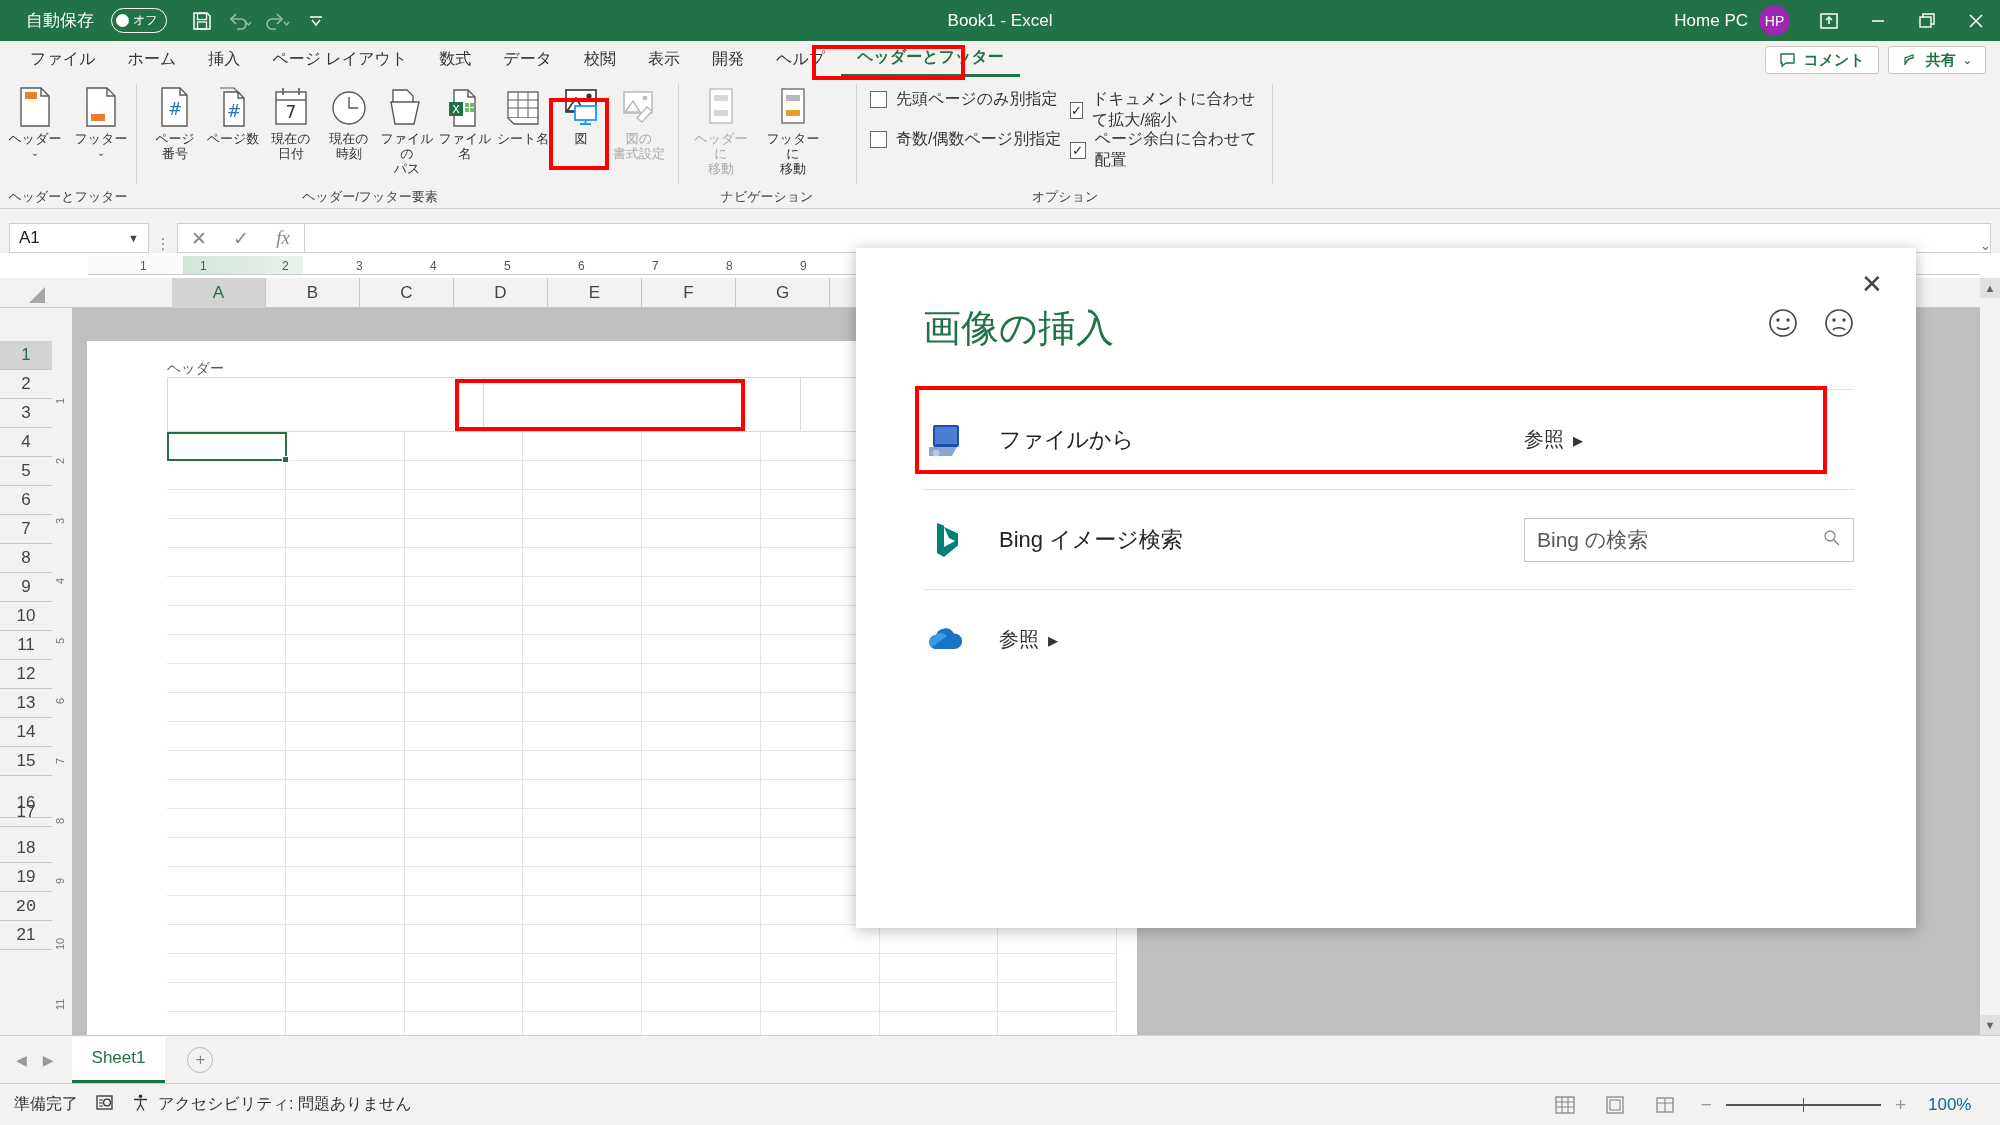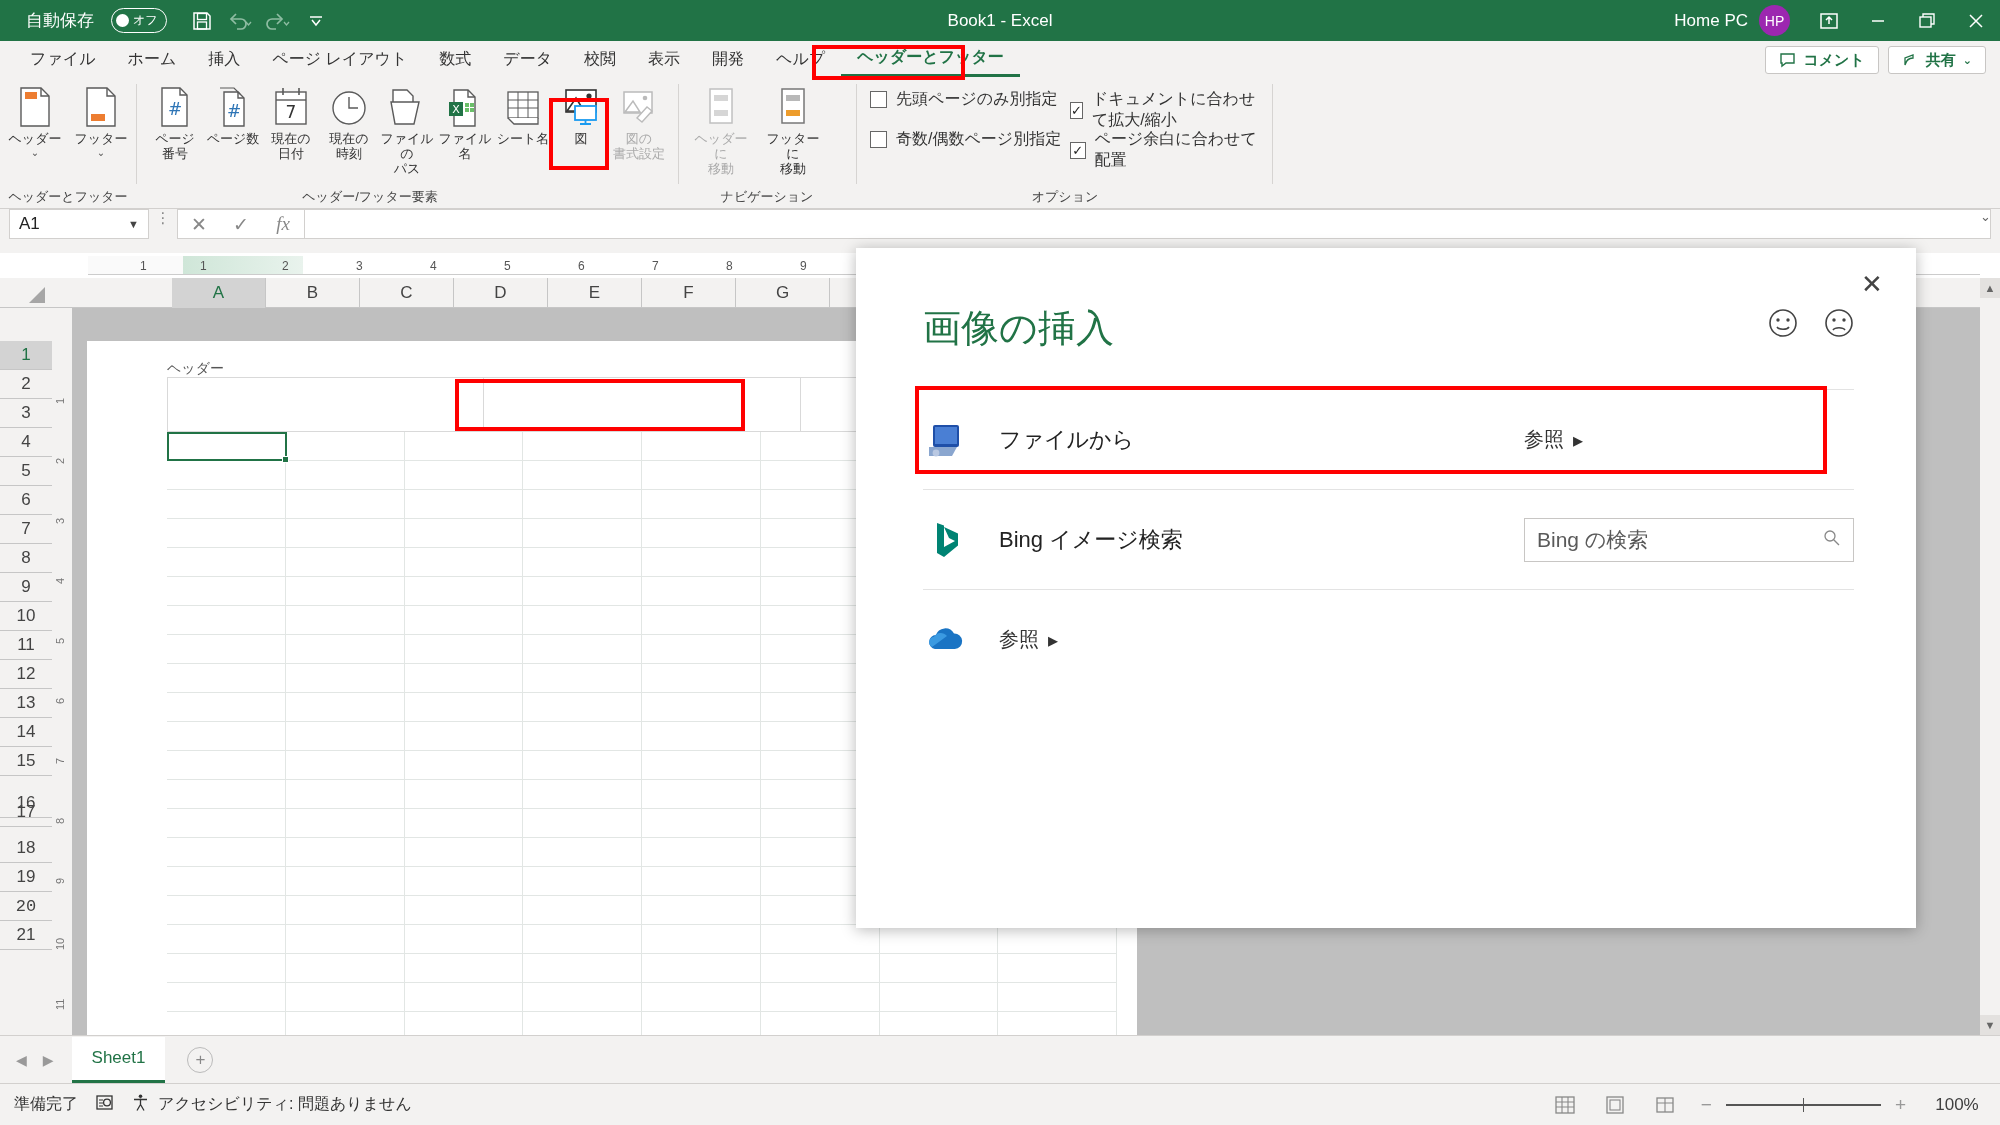--- a/index.html
+++ b/index.html
@@ -104,21 +104,21 @@
   }
   .cbox {
     width:17px; height:17px; border:1px solid #666; background:#fff;
     display:flex; align-items:center; justify-content:center; font-size:13px; color:#222;
   }
   .redbox { position:absolute; border:4px solid #ff0000; pointer-events:none; z-index:40; }
 
   
   .fbar {
     position:absolute; left:0; top:209px; width:2000px; height:44px;
-    background:#f3f2f1; display:flex; align-items:flex-start;
+    background:#f3f2f1; display:flex; align-items:flex-end;
   }
   .namebox {
     margin-left:9px; width:140px; height:30px; background:#fff; border:1px solid #d2d0ce;
     display:flex; align-items:center; padding:0 9px; justify-content:space-between;
     font-size:17px; color:#222;
   }
   .vdots { width:28px; text-align:center; color:#888; font-size:15px; letter-spacing:0; }
   .fb-icons { display:flex; align-items:center; gap:0; background:#fff; height:30px;
     border:1px solid #d2d0ce; border-right:none;}
   .fb-icon { width:42px; height:30px; display:flex; align-items:center; justify-content:center;
@@ -224,21 +224,21 @@
     position:absolute; left:0; bottom:0; width:2000px; height:42px;
     background:#f3f2f1; border-top:1px solid #d2d0ce; display:flex; align-items:center;
     font-size:16px; color:#333;
   }
   .sb-left { display:flex; align-items:center; gap:16px; margin-left:14px; }
   .sb-right { position:absolute; right:14px; display:flex; align-items:center; gap:22px; }
   .view-btn { width:28px; height:24px; display:flex; align-items:center; justify-content:center; color:#777;}
   .zoom-slider { display:flex; align-items:center; gap:14px; color:#999; font-size:19px;}
   .zs-track { position:relative; width:155px; height:2px; background:#555; }
   .zs-mark { position:absolute; left:50%; top:-6px; width:1px; height:14px; background:#555; }
-  .zoom-pct { font-size:17px; color:#404040; min-width:58px; text-align:center; }
+  .zoom-pct { font-size:17px; color:#0369a1; min-width:58px; text-align:left; }
 
   
   .dlg {
     position:absolute; left:856px; top:248px; width:1060px; height:680px;
     background:#fff; box-shadow:0 2px 14px rgba(0,0,0,.28); z-index:30;
   }
   .dlg-close {
     position:absolute; right:26px; top:18px; width:36px; height:36px;
     display:flex; align-items:center; justify-content:center; font-size:26px; color:#444;
   }

